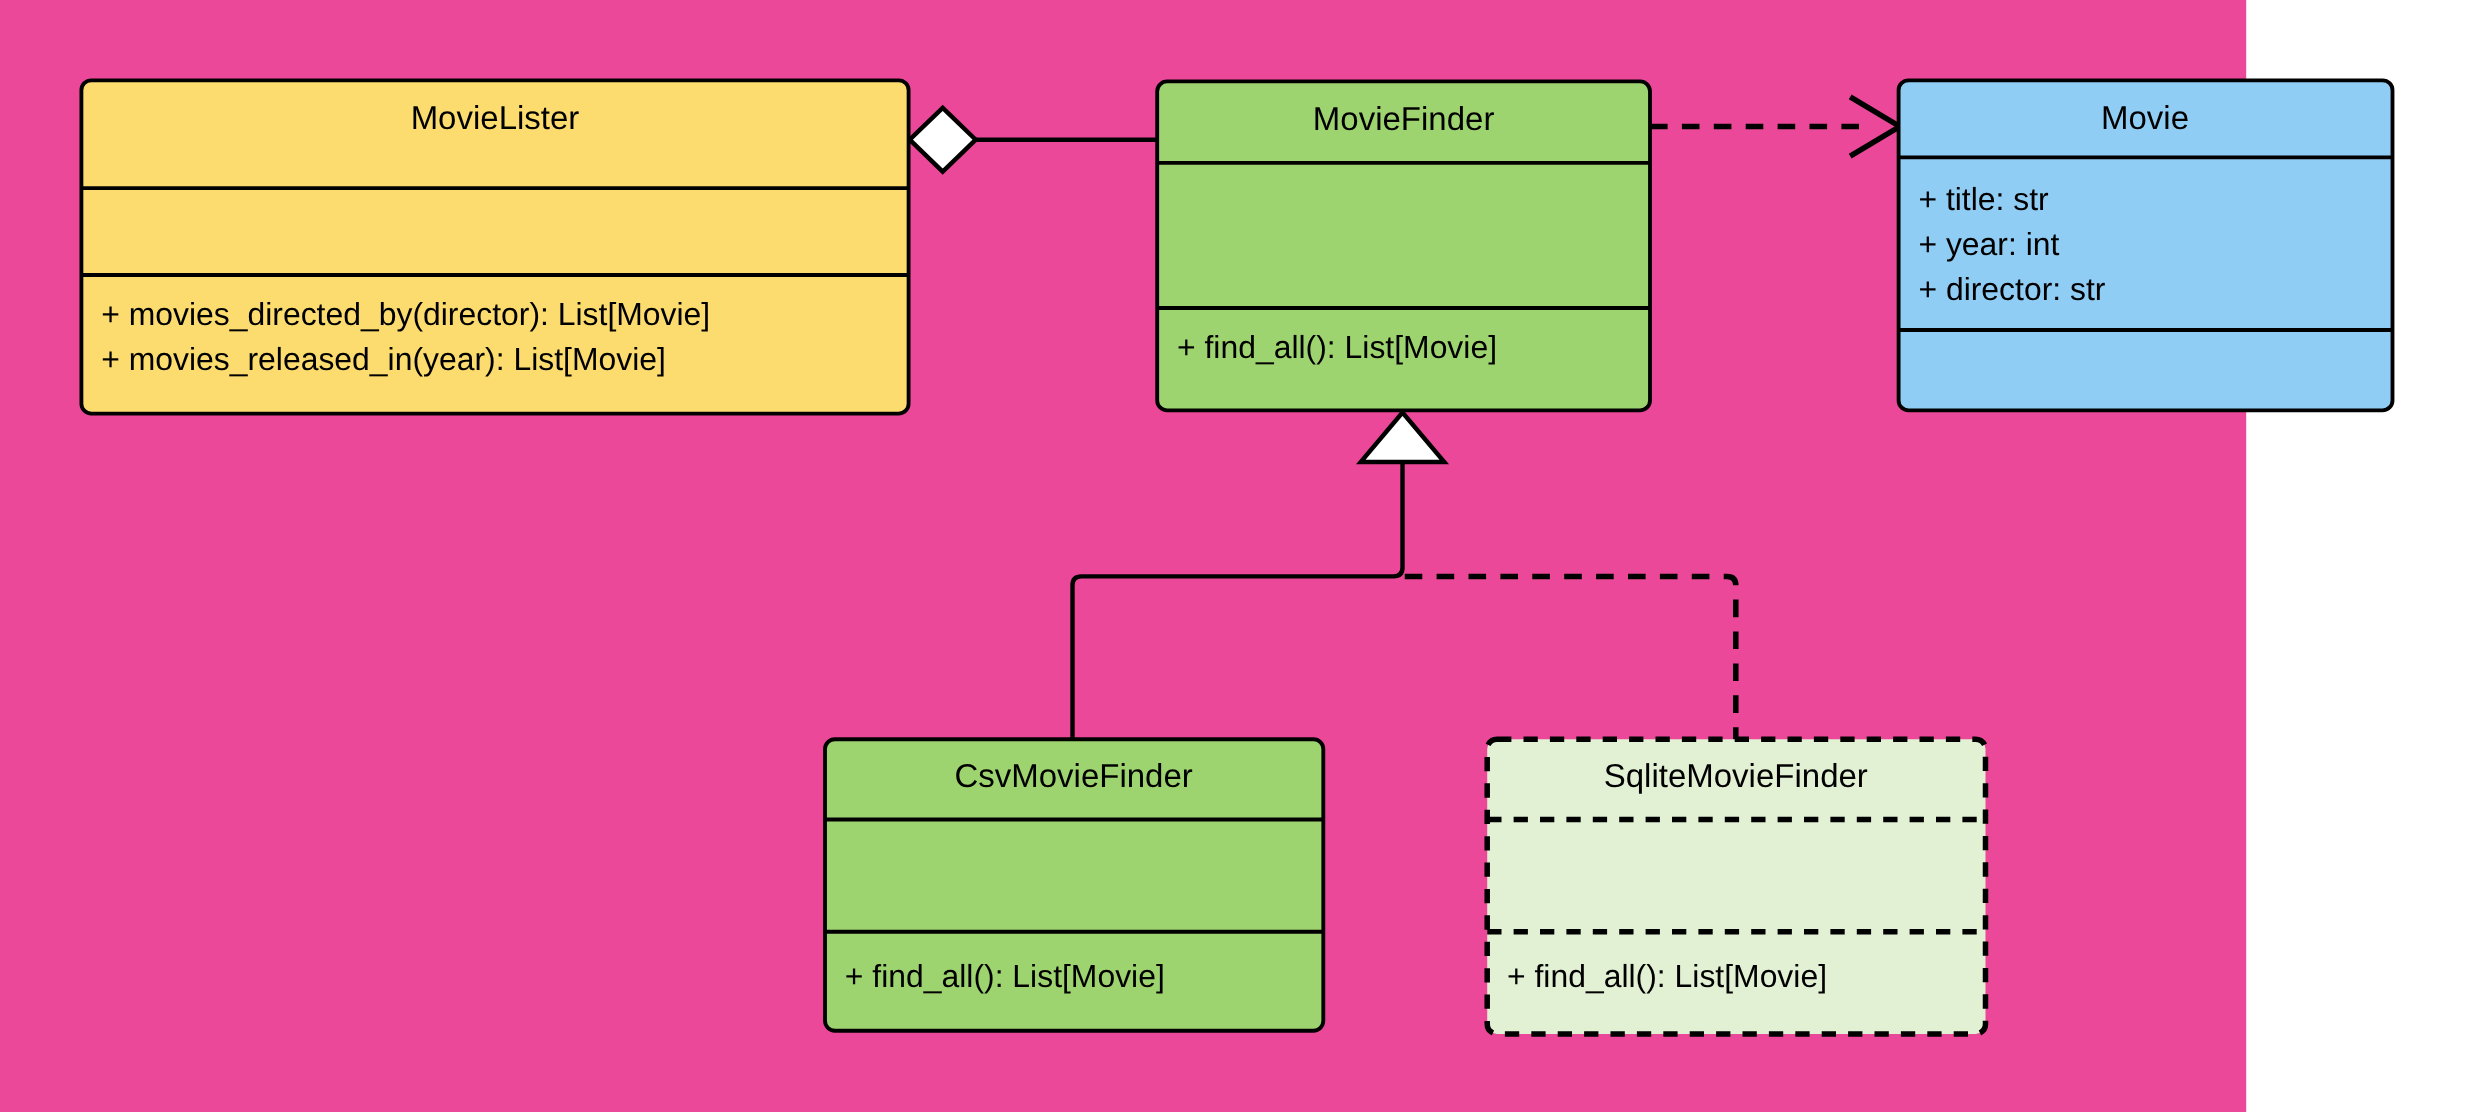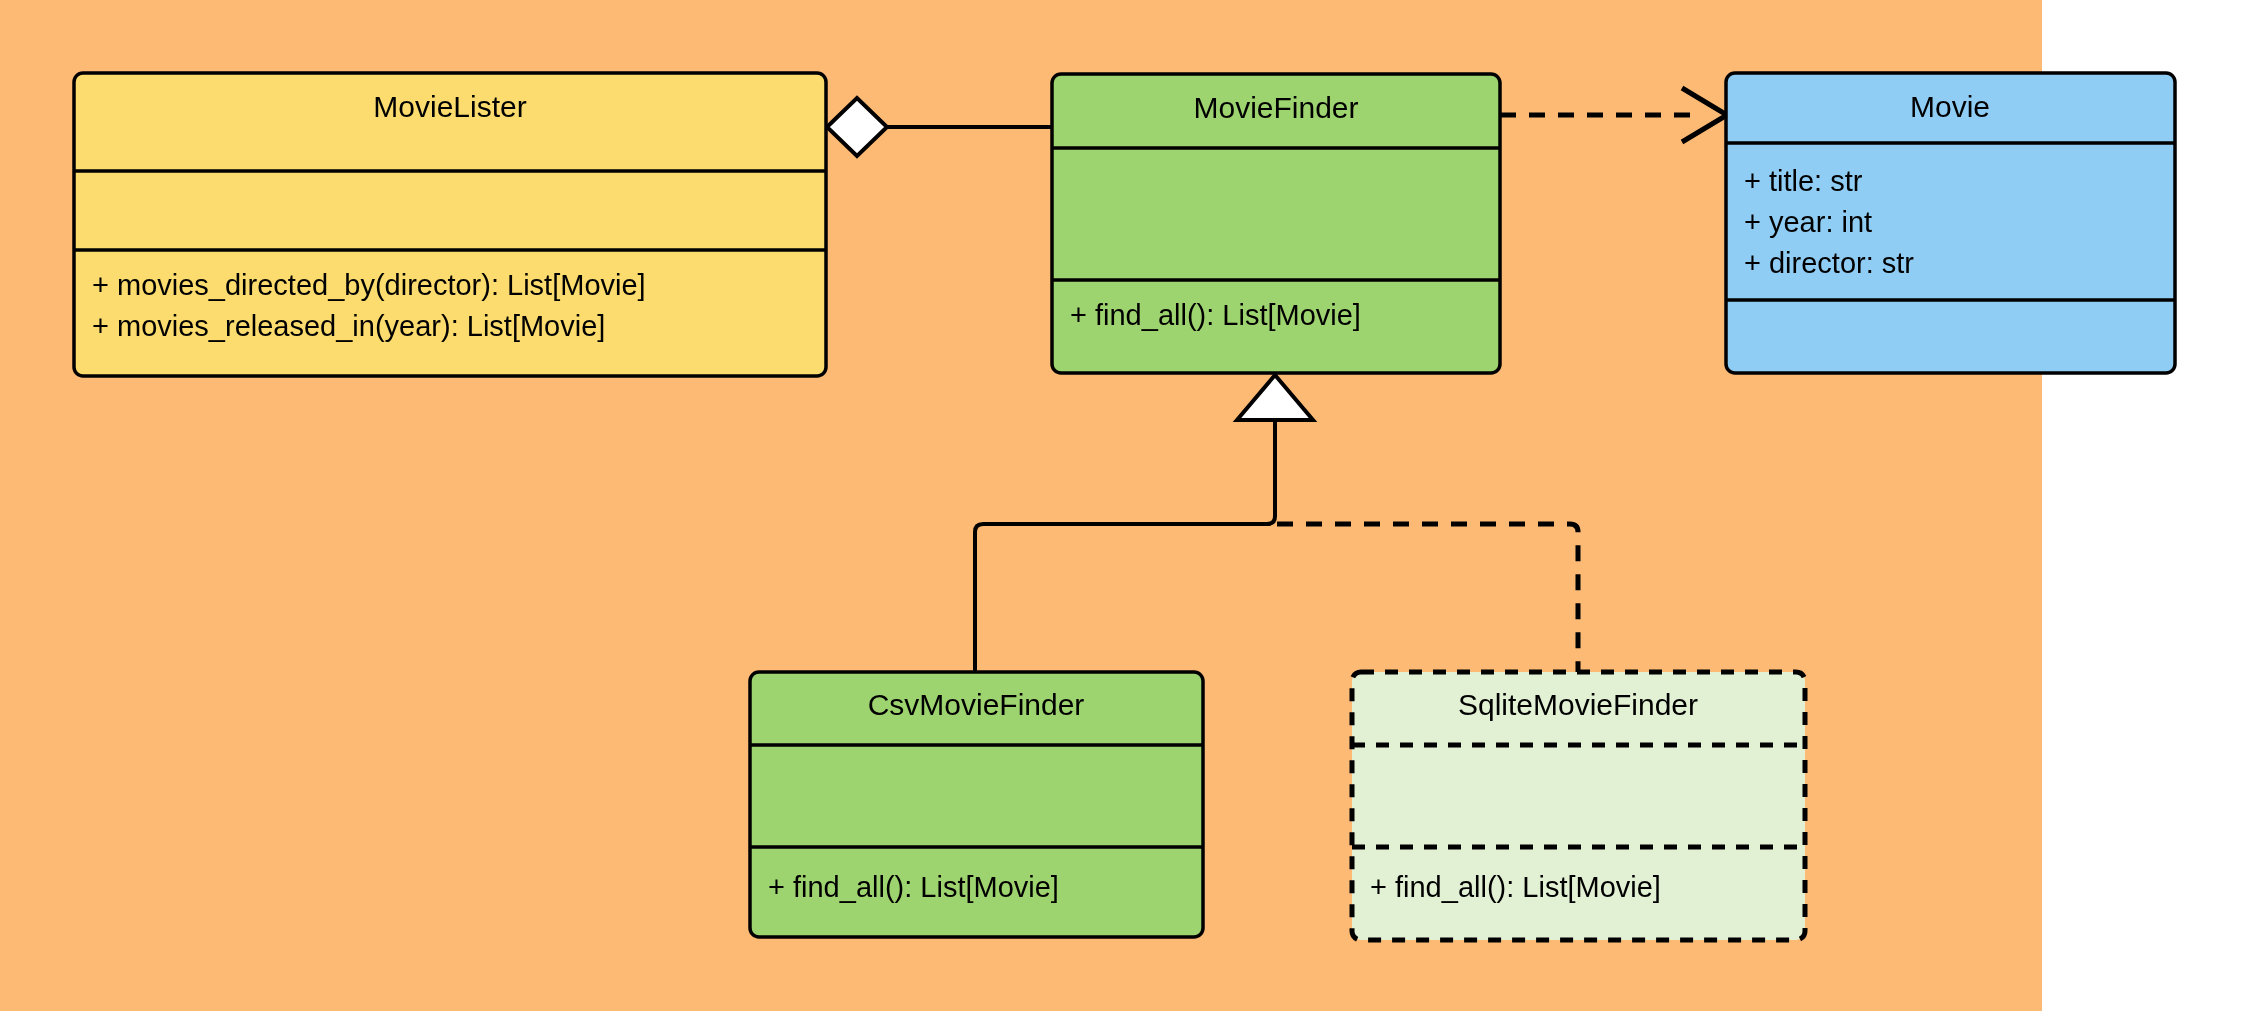--- a/index.html
+++ b/index.html
@@ -10,21 +10,21 @@
   body {
     width: 2250px;
     height: 1011px;
     font-family: "Liberation Sans", sans-serif;
     overflow: hidden;
   }
   #diagram-root {
     position: relative;
     width: 2042px;
     height: 1011px;
-    background: #fdba74;
+    background: #ec4899;
   }
   svg.uml-canvas {
     position: absolute;
     top: 0;
     left: 0;
     width: 2250px;
     height: 1011px;
   }
   .cls-box-fill { stroke: #000000; stroke-width: 3.5; }
   .cls-box-dashed { stroke: #000000; stroke-width: 5; stroke-dasharray: 13 11; fill: none; }

